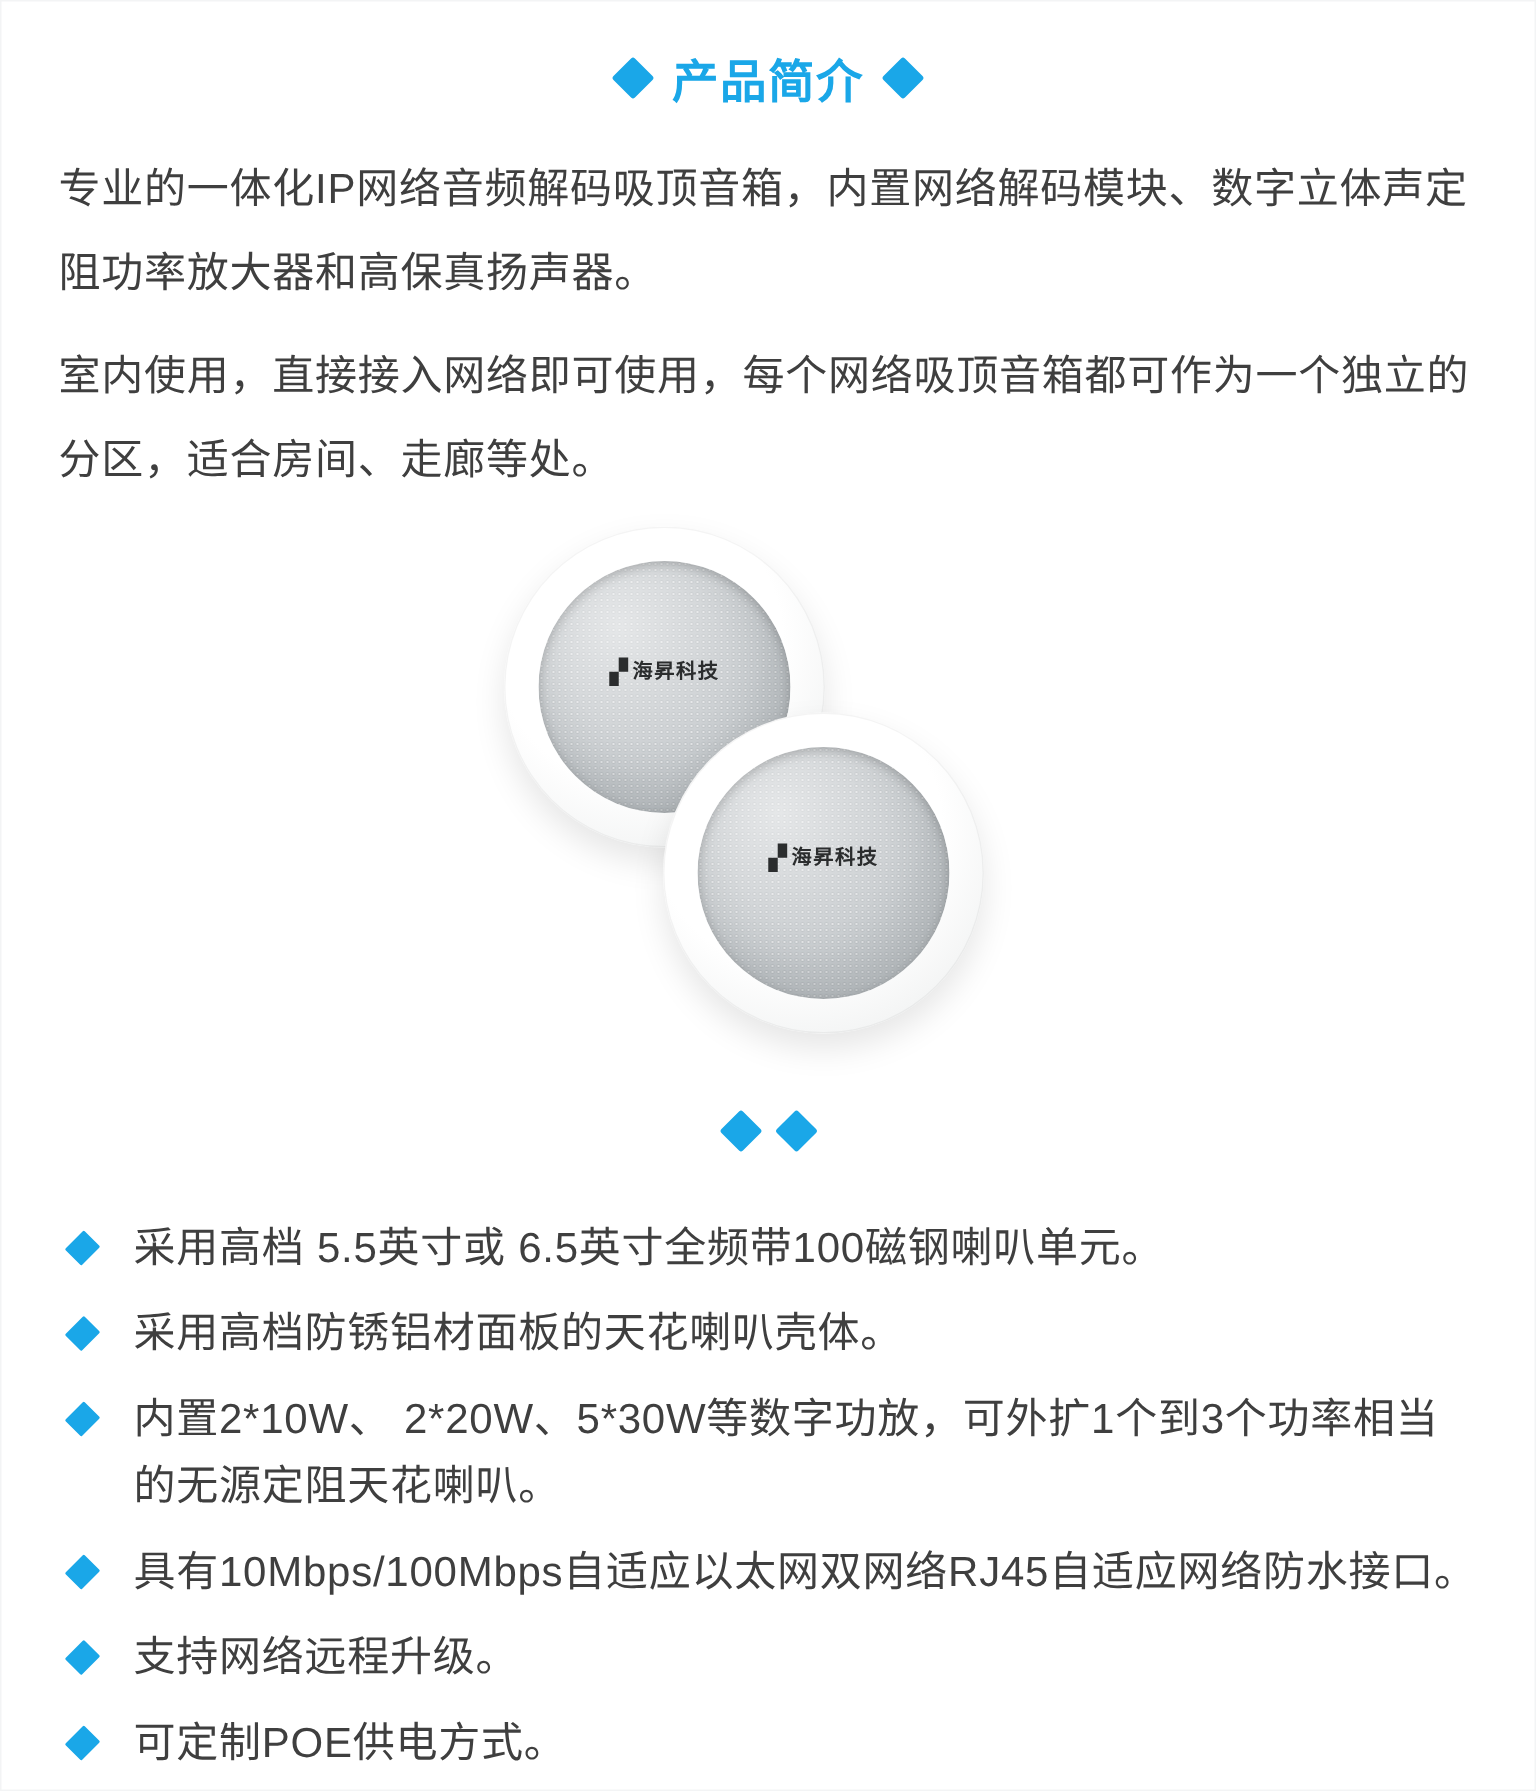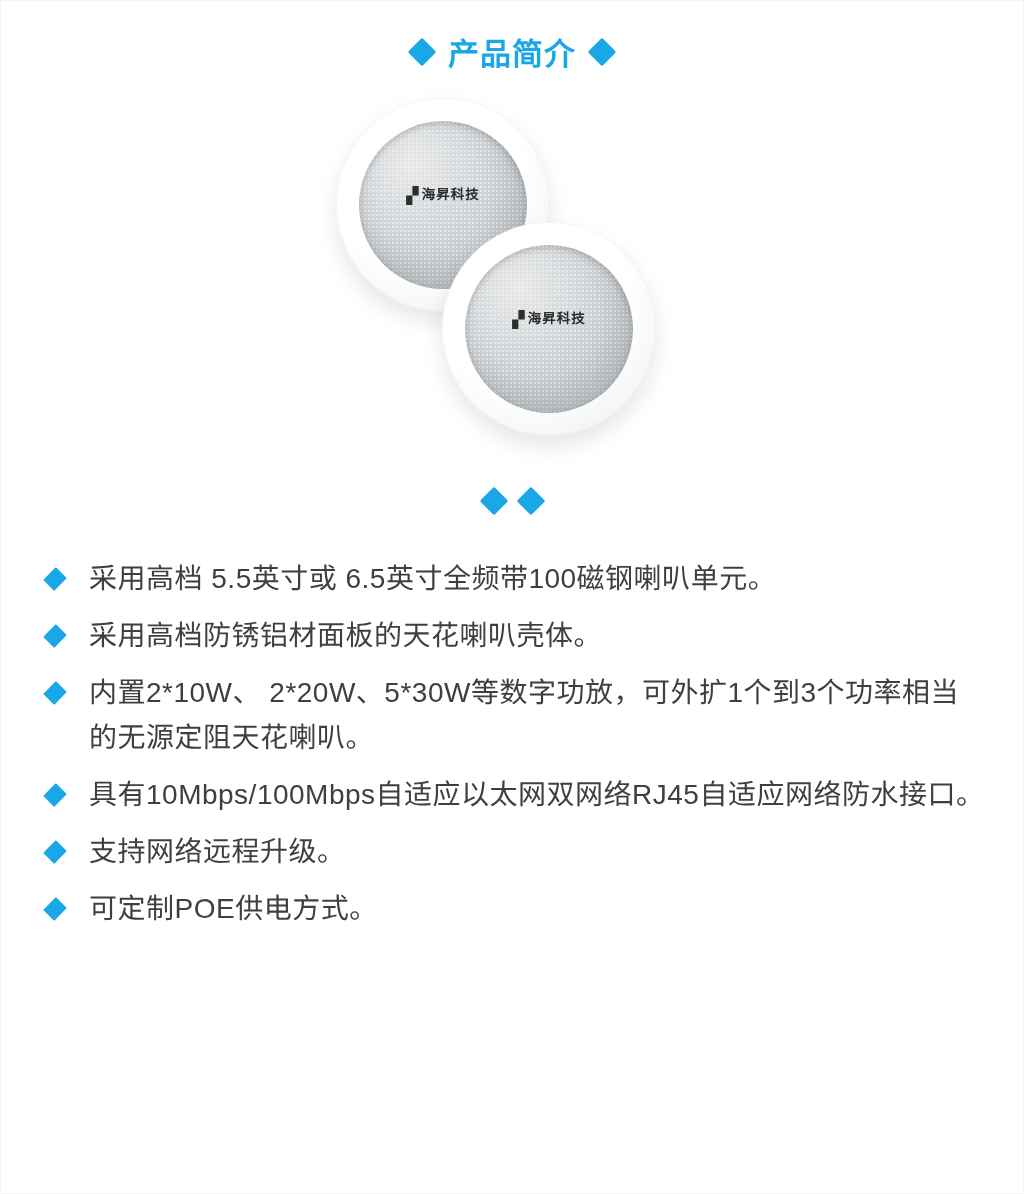--- a/index.html
+++ b/index.html
@@ -100,20 +100,22 @@
 
 <div class="page">
 
   <h2 class="section-heading heading-intro">
     <span class="h-diamond"></span>
     <span>产品简介</span>
     <span class="h-diamond"></span>
   </h2>
 
   <div class="intro-text">
+    <p>专业的一体化IP网络音频解码吸顶音箱，内置网络解码模块、数字立体声定阻功率放大器和高保真扬声器。</p>
+    <p>室内使用，直接接入网络即可使用，每个网络吸顶音箱都可作为一个独立的分区，适合房间、走廊等处。</p>
   </div>
 
   <div class="hero">
     <div class="speaker speaker-1">
       <div class="mesh"></div>
       <div class="logo">
         <span class="logo-mark">▞</span>
         <span class="logo-col">
           <span class="logo-text">海昇科技</span>
           <span class="logo-sub"></span>

